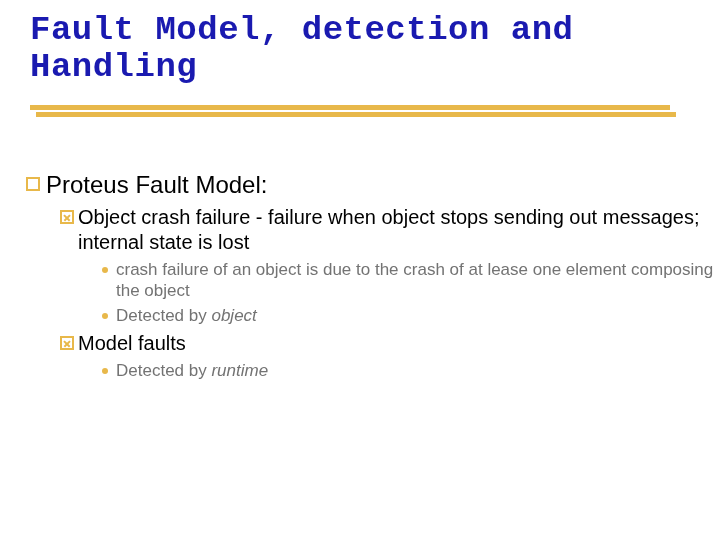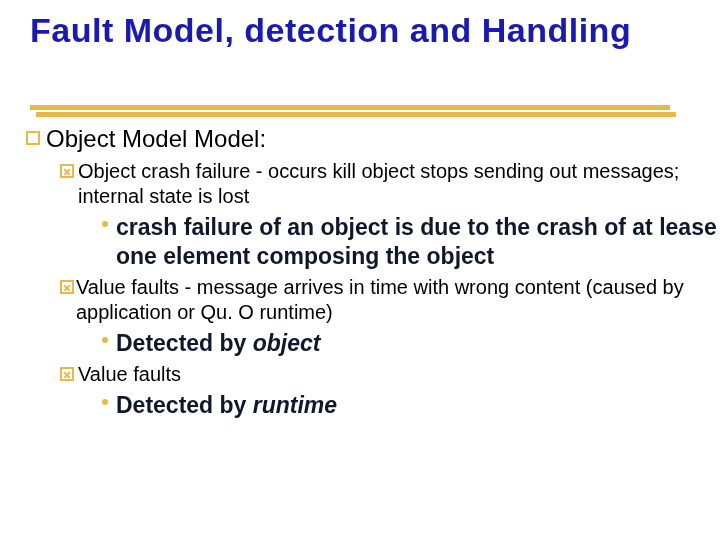--- a/index.html
+++ b/index.html
@@ -13,21 +13,22 @@
   }
   .slide {
     padding: 12px 30px 20px 30px;
   }
   .title {
     font-size: 34px;
     font-weight: 900;
     color: #1a1ab0;
     letter-spacing: 0.5px;
     line-height: 1.1;
-    font-family: Liberation Sans, sans-serif;
+    font-family: Liberation Mono, monospace;
+    margin-bottom: 8px;
   }
   .divider {
     position: absolute;
     left: 30px;
     top: 105px;
     width: 640px;
     height: 5px;
     background: #e8b84a;
   }
   .divider-shadow {
@@ -80,23 +81,23 @@
   .lvl3 .icon-bullet {
     flex-shrink: 0;
     width: 6px;
     height: 6px;
     border-radius: 50%;
     background: #e8b84a;
     margin-right: 8px;
     margin-top: 8px;
   }
   .lvl3-text {
-    font-size: 23px;
-    font-weight: bold;
-    color: #0f172a;
+    font-size: 17px;
+    font-weight: normal;
+    color: #737373;
     line-height: 1.25;
   }
   .italic { font-style: italic; }
   
   .sq-outline {
     width: 14px;
     height: 14px;
     border: 2px solid #e8b84a;
     display: block;
   }
@@ -128,52 +129,46 @@
 
 <div class="divider"></div>
 <div class="divider-shadow"></div>
 
 <div class="content">
 
   <div class="lvl1">
     <span class="icon-box">
         <span class="sq-outline"></span>
       </span>
-    <span class="lvl1-text">Object Model Model:</span>
+    <span class="lvl1-text">Proteus Fault Model:</span>
   </div>
 
   <div class="lvl2">
     <span class="icon-box">
         <span class="sq-x"></span>
       </span>
-    <span class="lvl2-text">Object crash failure - occurs kill object stops sending out messages; internal state is lost</span>
+    <span class="lvl2-text">Object crash failure - failure when object stops sending out messages; internal state is lost</span>
   </div>
 
   <div class="lvl3">
     <span class="icon-bullet"></span>
     <span class="lvl3-text">crash failure of an object is due to the crash of at lease one element composing the object</span>
   </div>
 
-  <div class="lvl2 tight">
-    <span class="icon-box">
-        <span class="sq-x"></span>
-      </span>
-    <span class="lvl2-text">Value faults - message arrives in time with wrong content (caused by application or Qu. O runtime)</span>
-  </div>
 
   <div class="lvl3">
     <span class="icon-bullet"></span>
     <span class="lvl3-text"><span>Detected by </span><span class="italic">object</span></span>
   </div>
 
   <div class="lvl2">
     <span class="icon-box">
         <span class="sq-x"></span>
       </span>
-    <span class="lvl2-text">Value faults</span>
+    <span class="lvl2-text">Model faults</span>
   </div>
 
   <div class="lvl3">
     <span class="icon-bullet"></span>
     <span class="lvl3-text"><span>Detected by </span><span class="italic">runtime</span></span>
   </div>
 
 
 </div>
 

